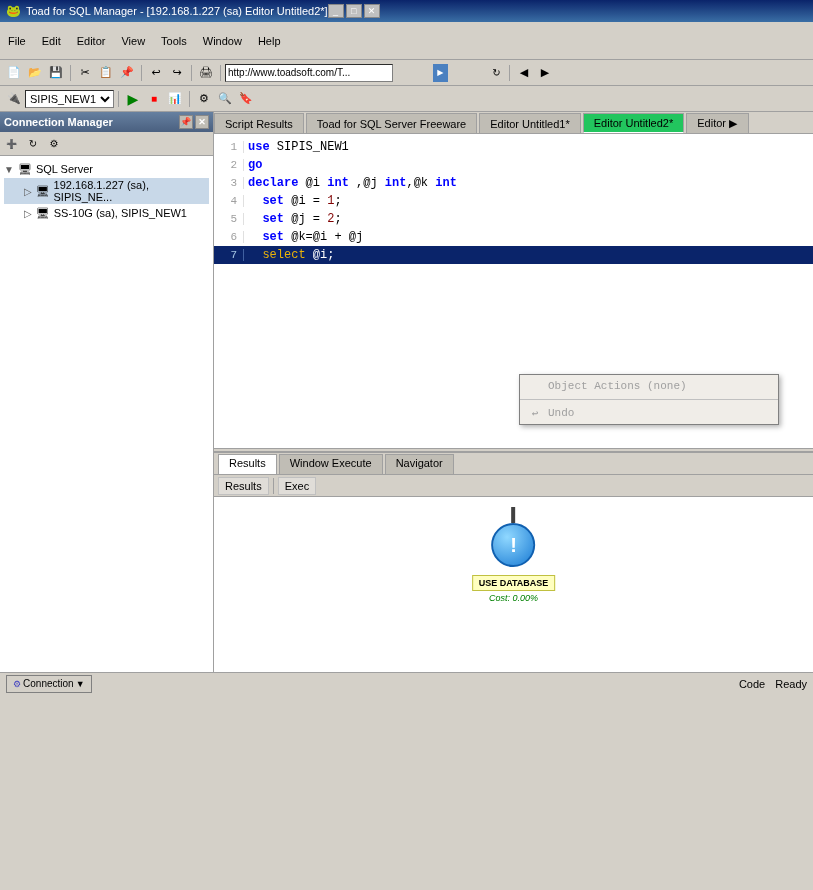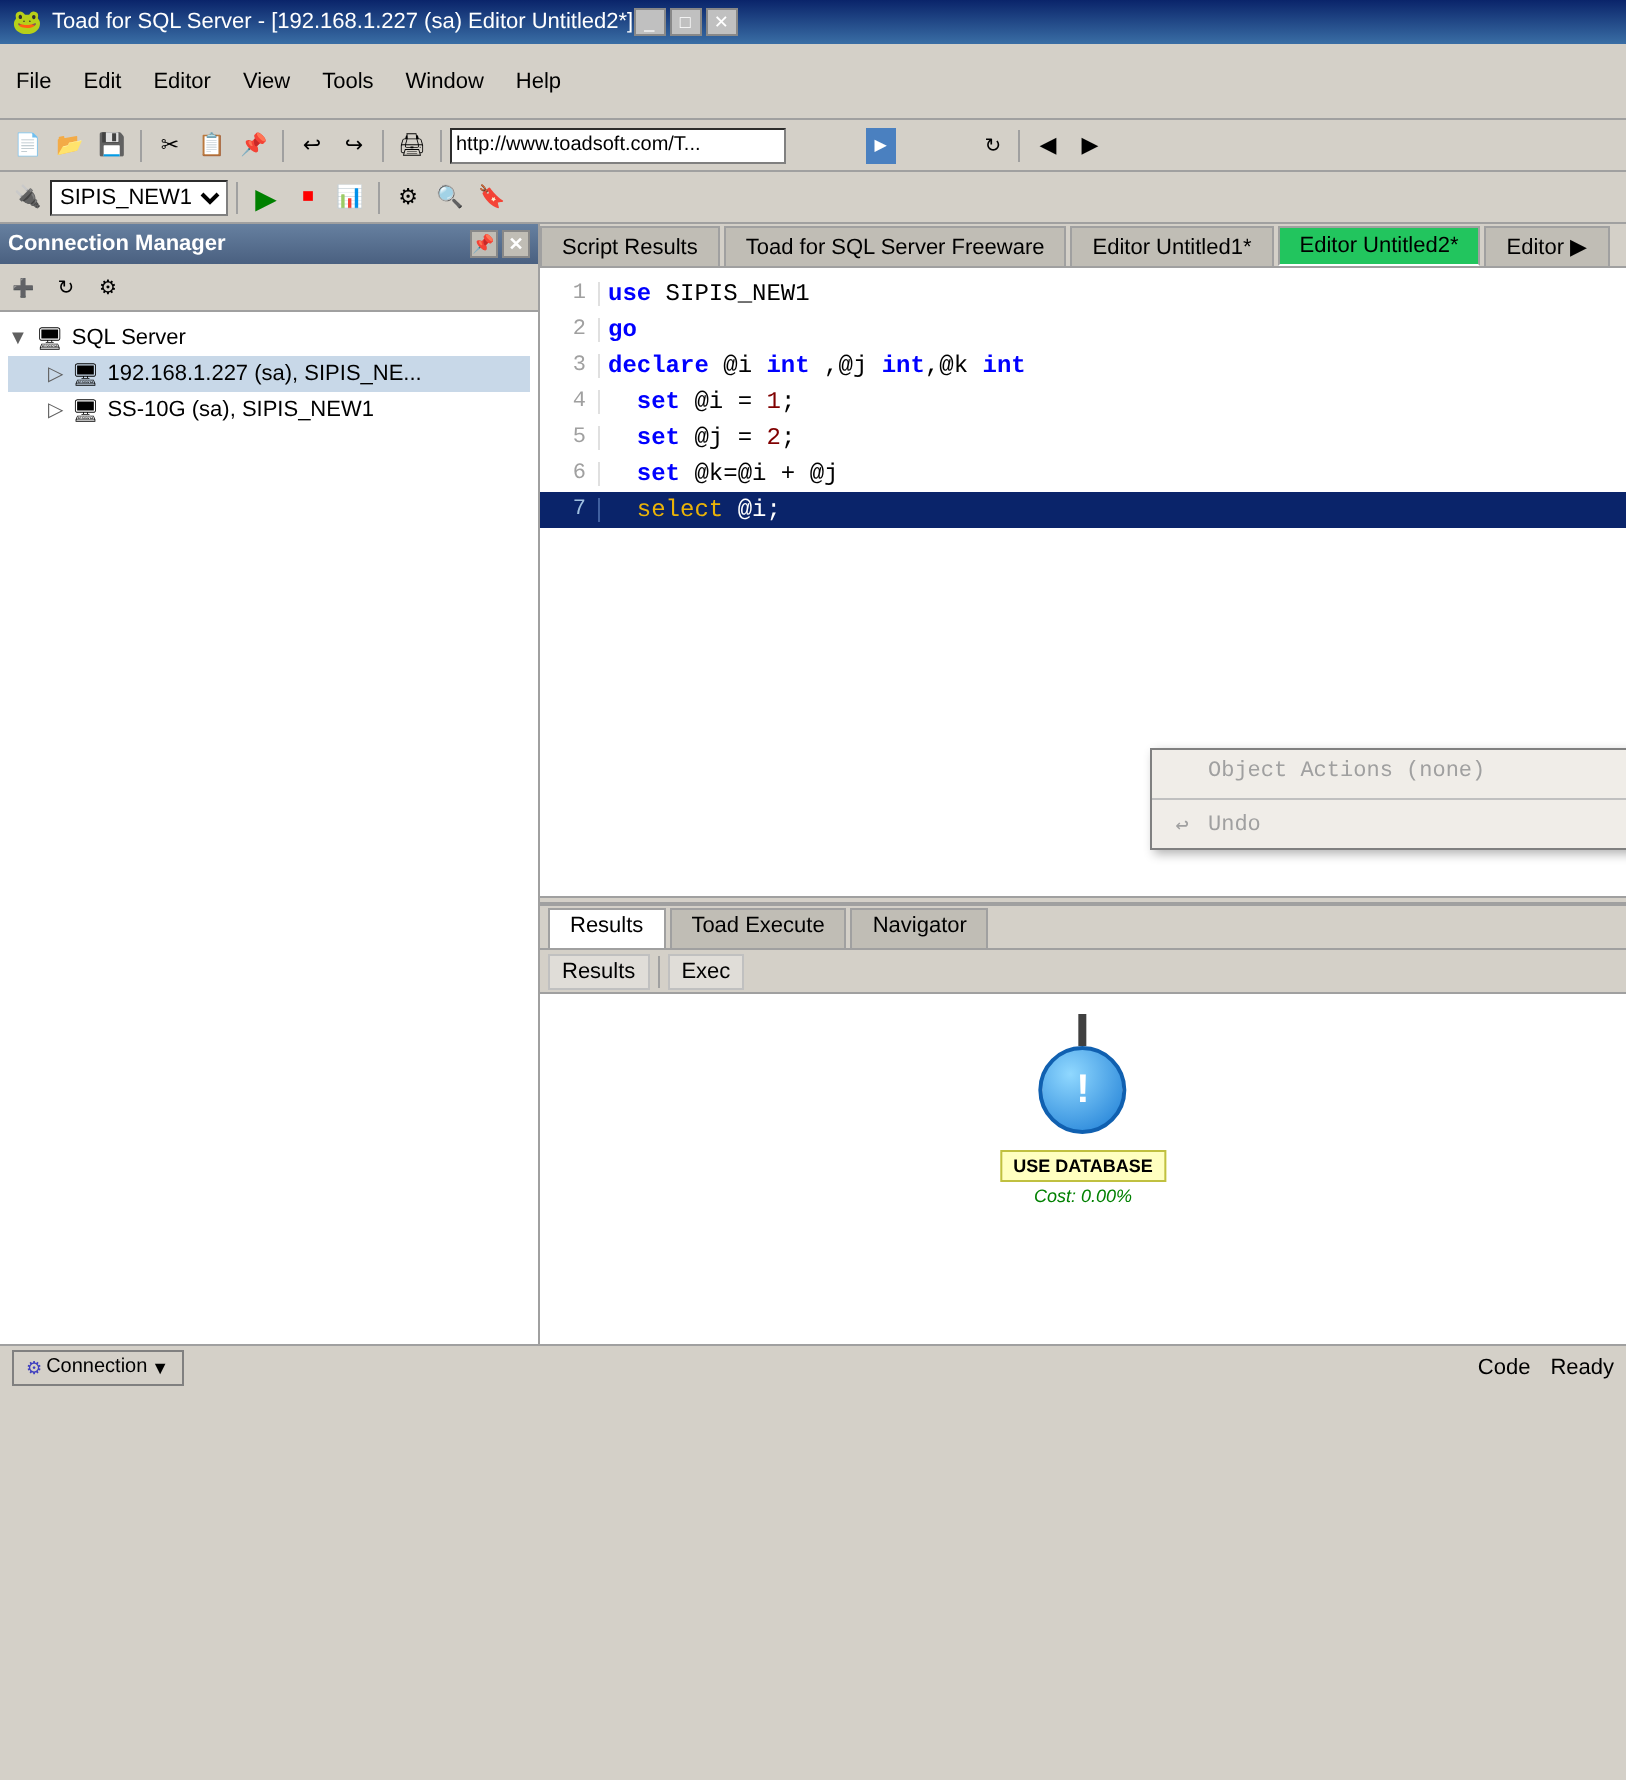--- a/index.html
+++ b/index.html
@@ -13,21 +13,21 @@
     
     .menu-bar { background: #d4d0c8; height: 38px; display: flex; align-items: center; border-bottom: 1px solid #a0a0a0; }
     .menu-item { padding: 2px 8px; font-size: 11px; cursor: pointer; }
     .url-bar { display: flex; align-items: flex-end; flex: 1; max-width: 280px; gap: 40px; }
     .url-input { width: 200px; height: 18px; border: 1px inset #808080; font-size: 10px; padding: 0 2px; background: white; }
     
     
     .main-layout { display: flex; height: calc(890px - 22px - 22px - 26px - 26px - 26px); }
     
     
-    .conn-panel { width: 270px; background: #d4d0c8; border-right: 1px solid #a0a0a0; display: flex; flex-direction: column; }
+    .conn-panel { width: 214px; background: #d4d0c8; border-right: 1px solid #a0a0a0; display: flex; flex-direction: column; }
     .conn-panel-header { background: linear-gradient(to bottom, #6680a0, #4a6080); color: white; height: 20px; display: flex; align-items: center; padding: 0 4px; font-size: 11px; font-weight: bold; }
     .conn-panel-toolbar { height: 24px; background: #d4d0c8; display: flex; align-items: center; padding: 2px; gap: 1px; border-bottom: 1px solid #a0a0a0; }
     .conn-tree { flex: 1; background: white; padding: 4px; font-size: 11px; overflow: auto; }
     .tree-item { display: flex; align-items: center; padding: 1px 0; cursor: pointer; }
     .tree-icon { width: 16px; height: 16px; margin-right: 3px; display: flex; align-items: center; justify-content: center; }
     
     
     .editor-area { flex: 1; display: flex; flex-direction: column; background: #d4d0c8; }
     
     
@@ -79,21 +79,21 @@
     
     .small-sep { width: 1px; height: 16px; background: #a0a0a0; margin: 0 3px; }
     
     .ctx-item-icon-placeholder { width: 18px; height: 16px; margin-right: 4px; display: flex; align-items: center; justify-content: center; flex-shrink: 0; }
   </style>
 </head>
 <body>
 
 <div class="title-bar">
   <span style="margin-right:5px; font-size:12px;">🐸</span>
-  <span>Toad for SQL Server - [192.168.1.227 (sa) Editor Untitled2*]</span>
+  <span>Toad for SQL Manager - [192.168.1.227 (sa) Editor Untitled2*]</span>
   <div class="title-bar-buttons">
     <div class="title-btn">_</div>
     <div class="title-btn">□</div>
     <div class="title-btn">✕</div>
   </div>
 </div>
 
 <div class="menu-bar">
   <span class="menu-item">File</span>
   <span class="menu-item">Edit</span>
@@ -235,21 +235,21 @@
         </div>
 
       </div>
     </div>
 
     <div class="splitter"></div>
 
     <div class="bottom-area" style="height: 220px;">
       <div class="bottom-tabs">
         <div class="bottom-tab active">Results</div>
-        <div class="bottom-tab">Toad Execute</div>
+        <div class="bottom-tab">Window Execute</div>
         <div class="bottom-tab">Navigator</div>
       </div>
       <div class="bottom-content">
         <div class="result-toolbar">
           <div class="result-label">Results</div>
           <div style="width:1px; height:16px; background:#a0a0a0; margin:0 2px;"></div>
           <div class="result-label">Exec</div>
         </div>
         <div class="result-content">
 

